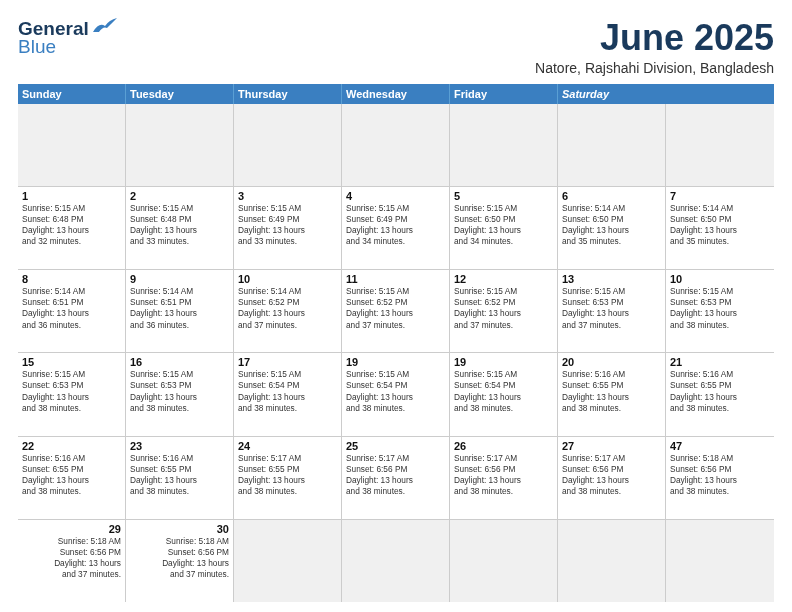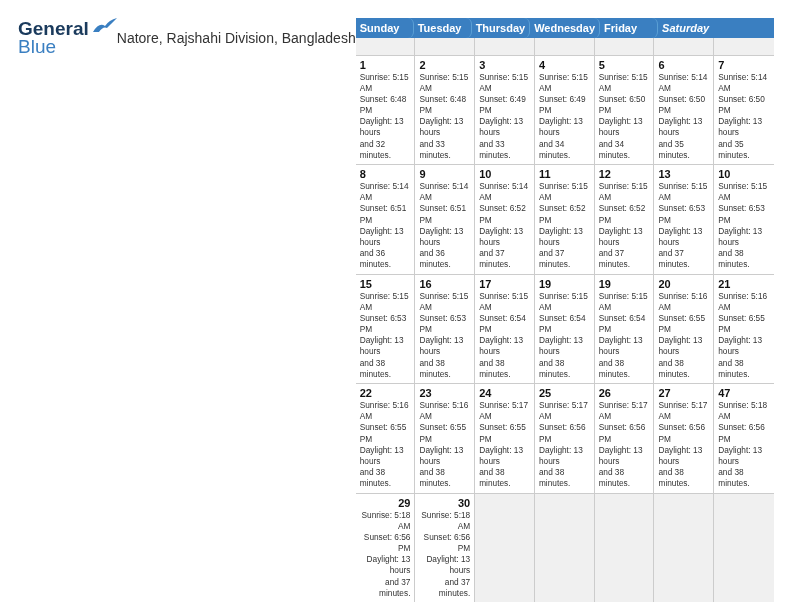--- a/index.html
+++ b/index.html
@@ -8,60 +8,59 @@
       background: #fff;
       width: 792px;
       height: 612px;
       overflow: hidden;
     }
     .page {
       width: 792px;
       height: 612px;
       padding: 18px 18px 10px 18px;
       display: flex;
-      flex-direction: row;
+      flex-direction: column;
     }
     .header {
       display: flex;
       justify-content: space-between;
       align-items: flex-start;
       margin-bottom: 8px;
     }
     .title-block {
       text-align: right;
     }
     .main-title {
       font-size: 36px;
       font-weight: bold;
       color: #1a3a5c;
       line-height: 1.1;
     }
     .subtitle {
       font-size: 14px;
       color: #333;
-      margin-top: 12px;
+      margin-top: 2px;
     }
     .calendar {
       flex: 1;
       display: flex;
       flex-direction: column;
     }
     .cal-header {
       display: grid;
       grid-template-columns: repeat(7, 1fr);
       background: #3a7fc1;
       color: #fff;
       font-size: 11px;
       font-weight: bold;
     }
     .cal-header-cell {
       padding: 4px 4px;
       text-align: left;
       border-right: 1px solid #5a9fd4;
-      border-radius: 6px;
     }
     .cal-header-cell:last-child {
       border-right: none;
       font-style: italic;
     }
     .cal-body {
       flex: 1;
       display: flex;
       flex-direction: column;
     }
@@ -136,20 +135,21 @@
     <div class="logo-icon">
       <div class="logo-top">
         <span class="logo-general">General</span>
         <svg class="logo-bird-svg" width="26" height="18" viewBox="0 0 26 18">
           <path d="M2,14 Q8,4 14,8 Q18,2 26,0 Q20,6 16,10 Q12,8 8,14 Z" fill="#3a7fc1"></path>
         </svg>
       </div>
       <span class="logo-blue-text">Blue</span>
     </div>
     <div class="title-block">
+      <div class="main-title">June 2025</div>
       <div class="subtitle">Natore, Rajshahi Division, Bangladesh</div>
     </div>
   </div>
 
   <div class="calendar">
     <div class="cal-header">
       <div class="cal-header-cell">Sunday</div>
       <div class="cal-header-cell">Tuesday</div>
       <div class="cal-header-cell">Thursday</div>
       <div class="cal-header-cell">Wednesday</div>

